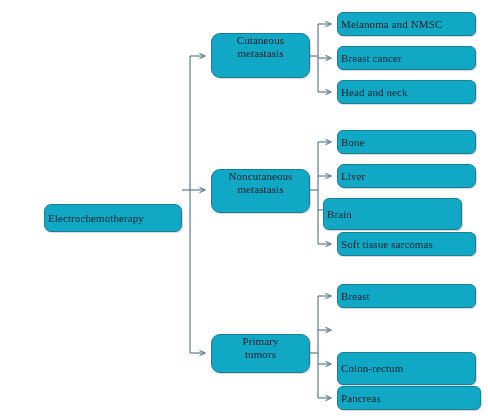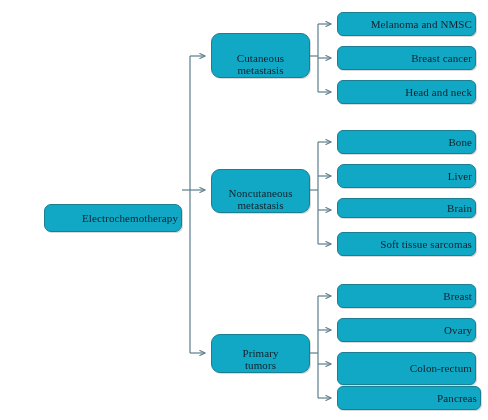--- a/index.html
+++ b/index.html
@@ -25,21 +25,21 @@
   }
   .node {
     position: absolute;
     box-sizing: border-box;
     background: #10a8c4;
     border: 1px solid #1b7f94;
     border-radius: 7px;
     color: #14202b;
     display: flex;
     align-items: center;
-    justify-content: flex-end;
+    justify-content: flex-start;
     text-align: center;
     line-height: 1.15;
     font-size: 11.5px;
     letter-spacing: 0.1px;
     box-shadow: 1px 1px 0 rgba(120,120,120,0.28);
   }
   .node.level1 {
     font-size: 11px;
     margin-top: 28px;
   }
@@ -130,32 +130,29 @@
   <div class="node level3" style="left:337px; top:80px; width:139px; height:24px;">
     <span>Head and neck</span>
   </div>
 
   <div class="node level3" style="left:337px; top:130px; width:139px; height:24px;">
     <span>Bone</span>
   </div>
   <div class="node level3" style="left:337px; top:164px; width:139px; height:24px;border-radius:7px;">
     <span>Liver</span>
   </div>
-  <div class="node level3" style="left:337px; top:198px; width:139px; height:20px;">
+  <div class="node level3" style="left:323px; top:198px; width:139px; height:32px;">
     <span>Brain</span>
   </div>
   <div class="node level3" style="left:337px; top:232px; width:139px; height:24px;">
     <span>Soft tissue sarcomas</span>
   </div>
 
   <div class="node level3" style="left:337px; top:284px; width:139px; height:24px;">
     <span>Breast</span>
-  </div>
-  <div class="node level3" style="left:337px; top:318px; width:139px; height:24px;">
-    <span>Ovary</span>
   </div>
   <div class="node level3" style="left:337px; top:352px; width:139px; height:33px;">
     <span>Colon-rectum</span>
   </div>
   <div class="node level3" style="left:337px; top:386px; width:144px; height:24px;">
     <span>Pancreas</span>
   </div>
 
 </div>
 

